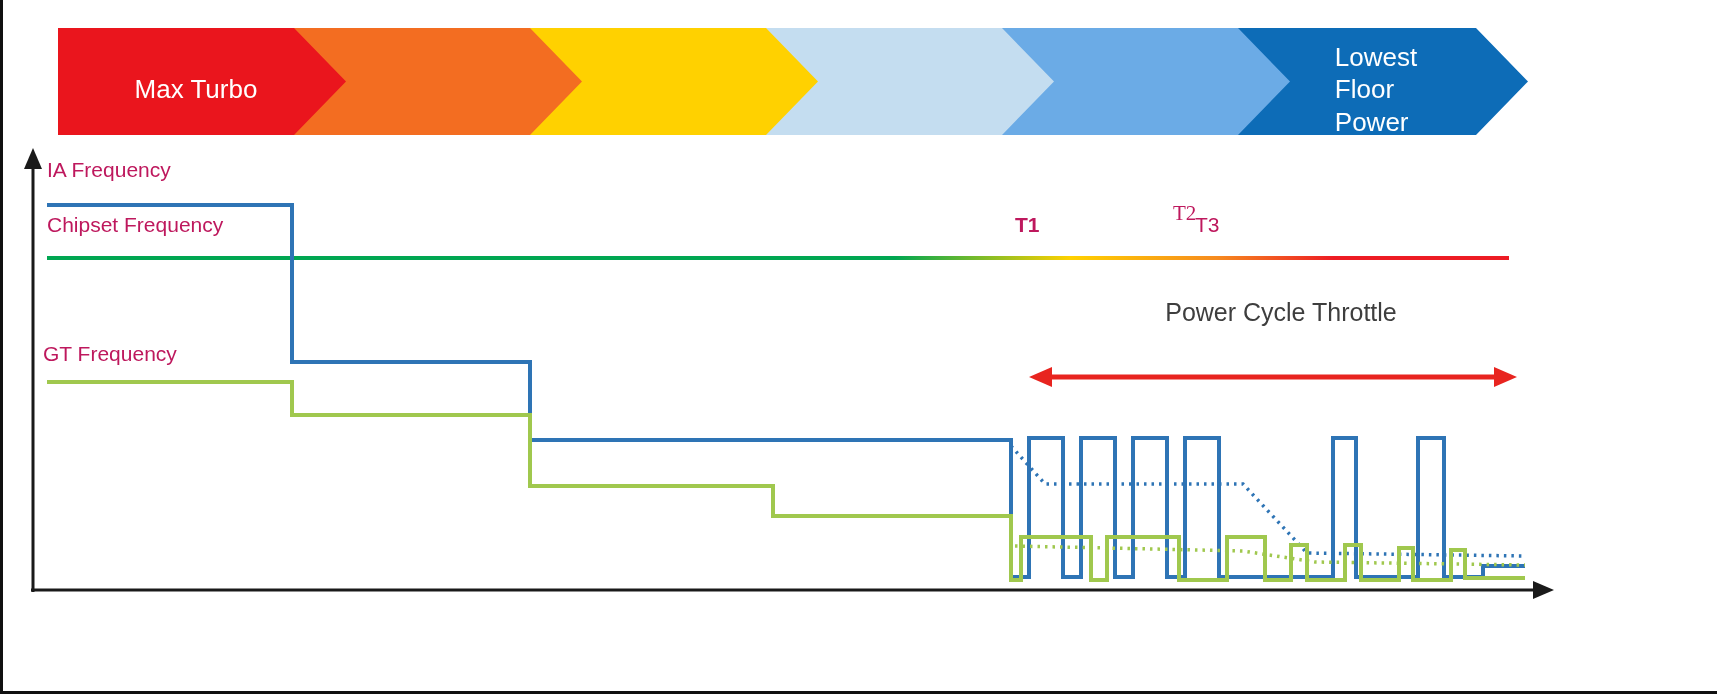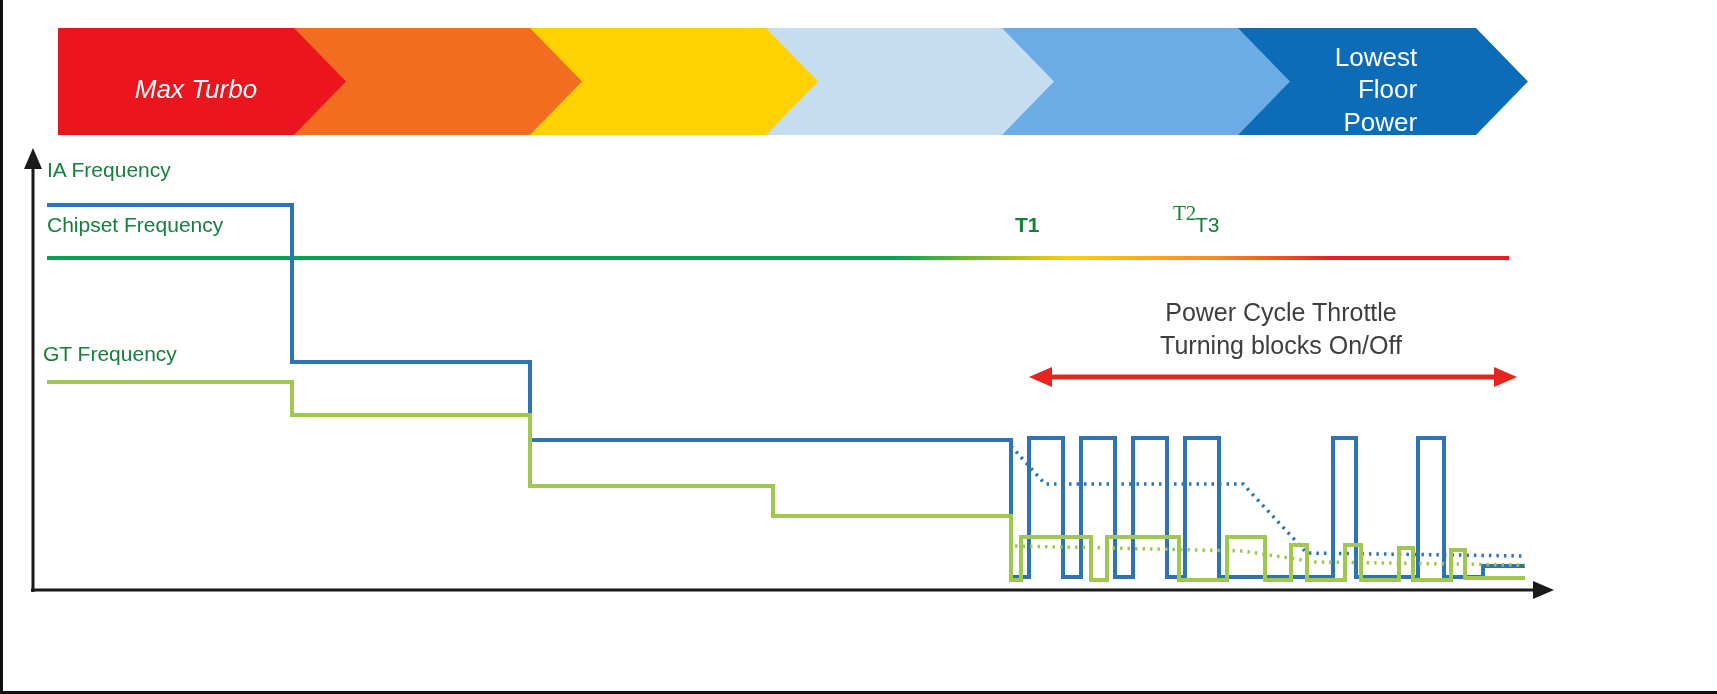--- a/index.html
+++ b/index.html
@@ -13,36 +13,35 @@
     box-sizing:border-box;
     font-family:"Liberation Sans","DejaVu Sans",sans-serif;
   }
   
   .chev{
     position:absolute;top:28px;height:107px;width:290px;
     clip-path:polygon(0 0,238px 0,100% 50%,238px 100%,0 100%,52px 50%);
   }
   .chev.first{
     clip-path:polygon(0 0,238px 0,100% 50%,238px 100%,0 100%);
-    font-style:italic;
   }
   .chev-label{
     width:100%;height:100%;
     display:flex;align-items:center;justify-content:center;
     padding:16px 46px 0 32px;box-sizing:border-box;
-    text-align:right;
+    text-align:left;
     font-size:26px;line-height:1.25;
     white-space:pre-line;
   }
   
   #figure{position:absolute;left:0;top:0;z-index:1;}
   
   .lbl{
     position:absolute;z-index:2;
-    font-size:21px;color:#15803d;
+    font-size:21px;color:#be185d;
   }
   .lbl-ia{left:44px;top:158px;}
   .lbl-chipset{left:44px;top:213px;}
   .lbl-gt{left:40px;top:342px;}
   .lbl-t1{left:1012px;top:213px;font-weight:bold;}
   .lbl-t2{left:1170px;top:201px;font-family:Liberation Serif, serif;}
   .lbl-t3{left:1192px;top:213px;}
   .duty{
     position:absolute;z-index:2;
     left:1058px;top:296px;width:440px;
@@ -105,16 +104,15 @@
 
   <div class="lbl lbl-ia">IA Frequency</div>
   <div class="lbl lbl-chipset">Chipset Frequency</div>
   <div class="lbl lbl-gt">GT Frequency</div>
   <div class="lbl lbl-t1">T1</div>
   <div class="lbl lbl-t2">T2</div>
   <div class="lbl lbl-t3">T3</div>
 
   <div class="duty">
     <div>Power Cycle Throttle</div>
-    <div>Turning blocks On/Off</div>
   </div>
 
 </div>
 
 </body></html>

